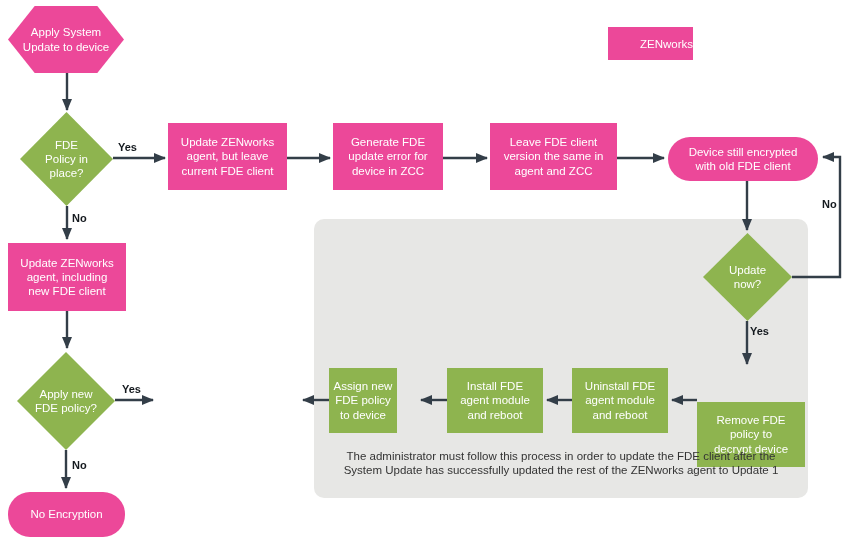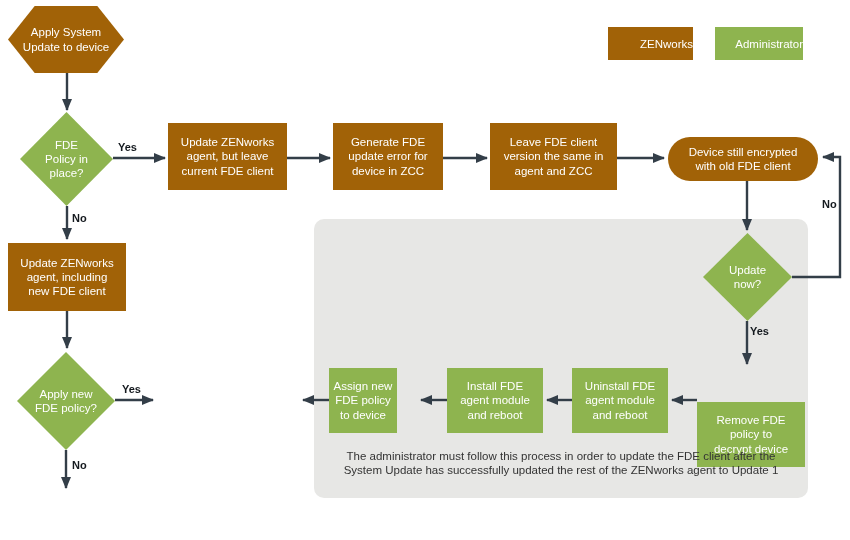--- a/index.html
+++ b/index.html
@@ -17,21 +17,21 @@
     display: flex;
     align-items: center;
     justify-content: center;
     text-align: center;
     color: #fff;
     font-size: 11.5px;
     line-height: 1.22;
     white-space: pre-line;
     z-index: 3;
   }
-  .blue  { background: #a16207; }
+  .blue  { background: #ec4899; }
   .green { background: #8eb44f; }
   .rounded { border-radius: 22px; }
   .hexagon {
     clip-path: polygon(0 50%, 23% 0, 77% 0, 100% 50%, 77% 100%, 23% 100%);
   }
   .diamond {
     clip-path: polygon(50% 0, 100% 50%, 50% 100%, 0 50%);
   }
   .gray-region {
     position: absolute;
@@ -105,23 +105,20 @@
       <path d="M115,400 H153" marker-end="url(#ah)"></path>
       <path d="M67,206 V239" marker-end="url(#ah)"></path>
       <path d="M67,311 V348" marker-end="url(#ah)"></path>
       <path d="M66,450 V488" marker-end="url(#ah)"></path>
     </g>
   </svg>
 
   <div class="legend-box blue" style="left:608px; width:85px;">
     <span>ZENworks</span>
   </div>
-  <div class="legend-box green" style="left:715px; width:88px;">
-    <span>Administrator</span>
-  </div>
 
   <div class="node blue hexagon" style="left:8px; top:6px; width:116px; height:67px;">Apply System
 Update to device</div>
 
   <div class="node green diamond" style="left:20px; top:112px; width:93px; height:94px;">FDE
 Policy in
 place?</div>
 
   <div class="node blue" style="left:168px; top:123px; width:119px; height:67px;">Update ZENworks
 agent, but leave
@@ -158,20 +155,21 @@
 to device</div>
 
 
   <div class="node green diamond" style="left:17px; top:352px; width:98px; height:98px;">Apply new
 FDE policy?</div>
 
   <div class="node blue" style="left:8px; top:243px; width:118px; height:68px;">Update ZENworks
 agent, including
 new FDE client</div>
 
+  <div class="node blue rounded" style="left:8px; top:492px; width:117px; height:45px;">No Encryption</div>
 
   <div class="edge-label" style="left:118px; top:141px;">Yes</div>
   <div class="edge-label" style="left:72px; top:212px;">No</div>
   <div class="edge-label" style="left:822px; top:198px;">No</div>
   <div class="edge-label" style="left:750px; top:325px;">Yes</div>
   <div class="edge-label" style="left:122px; top:383px;">Yes</div>
   <div class="edge-label" style="left:72px; top:459px;">No</div>
 
   <div class="note">The administrator must follow this process in order to update the FDE client after the
 System Update has successfully updated the rest of the ZENworks agent to Update 1</div>

